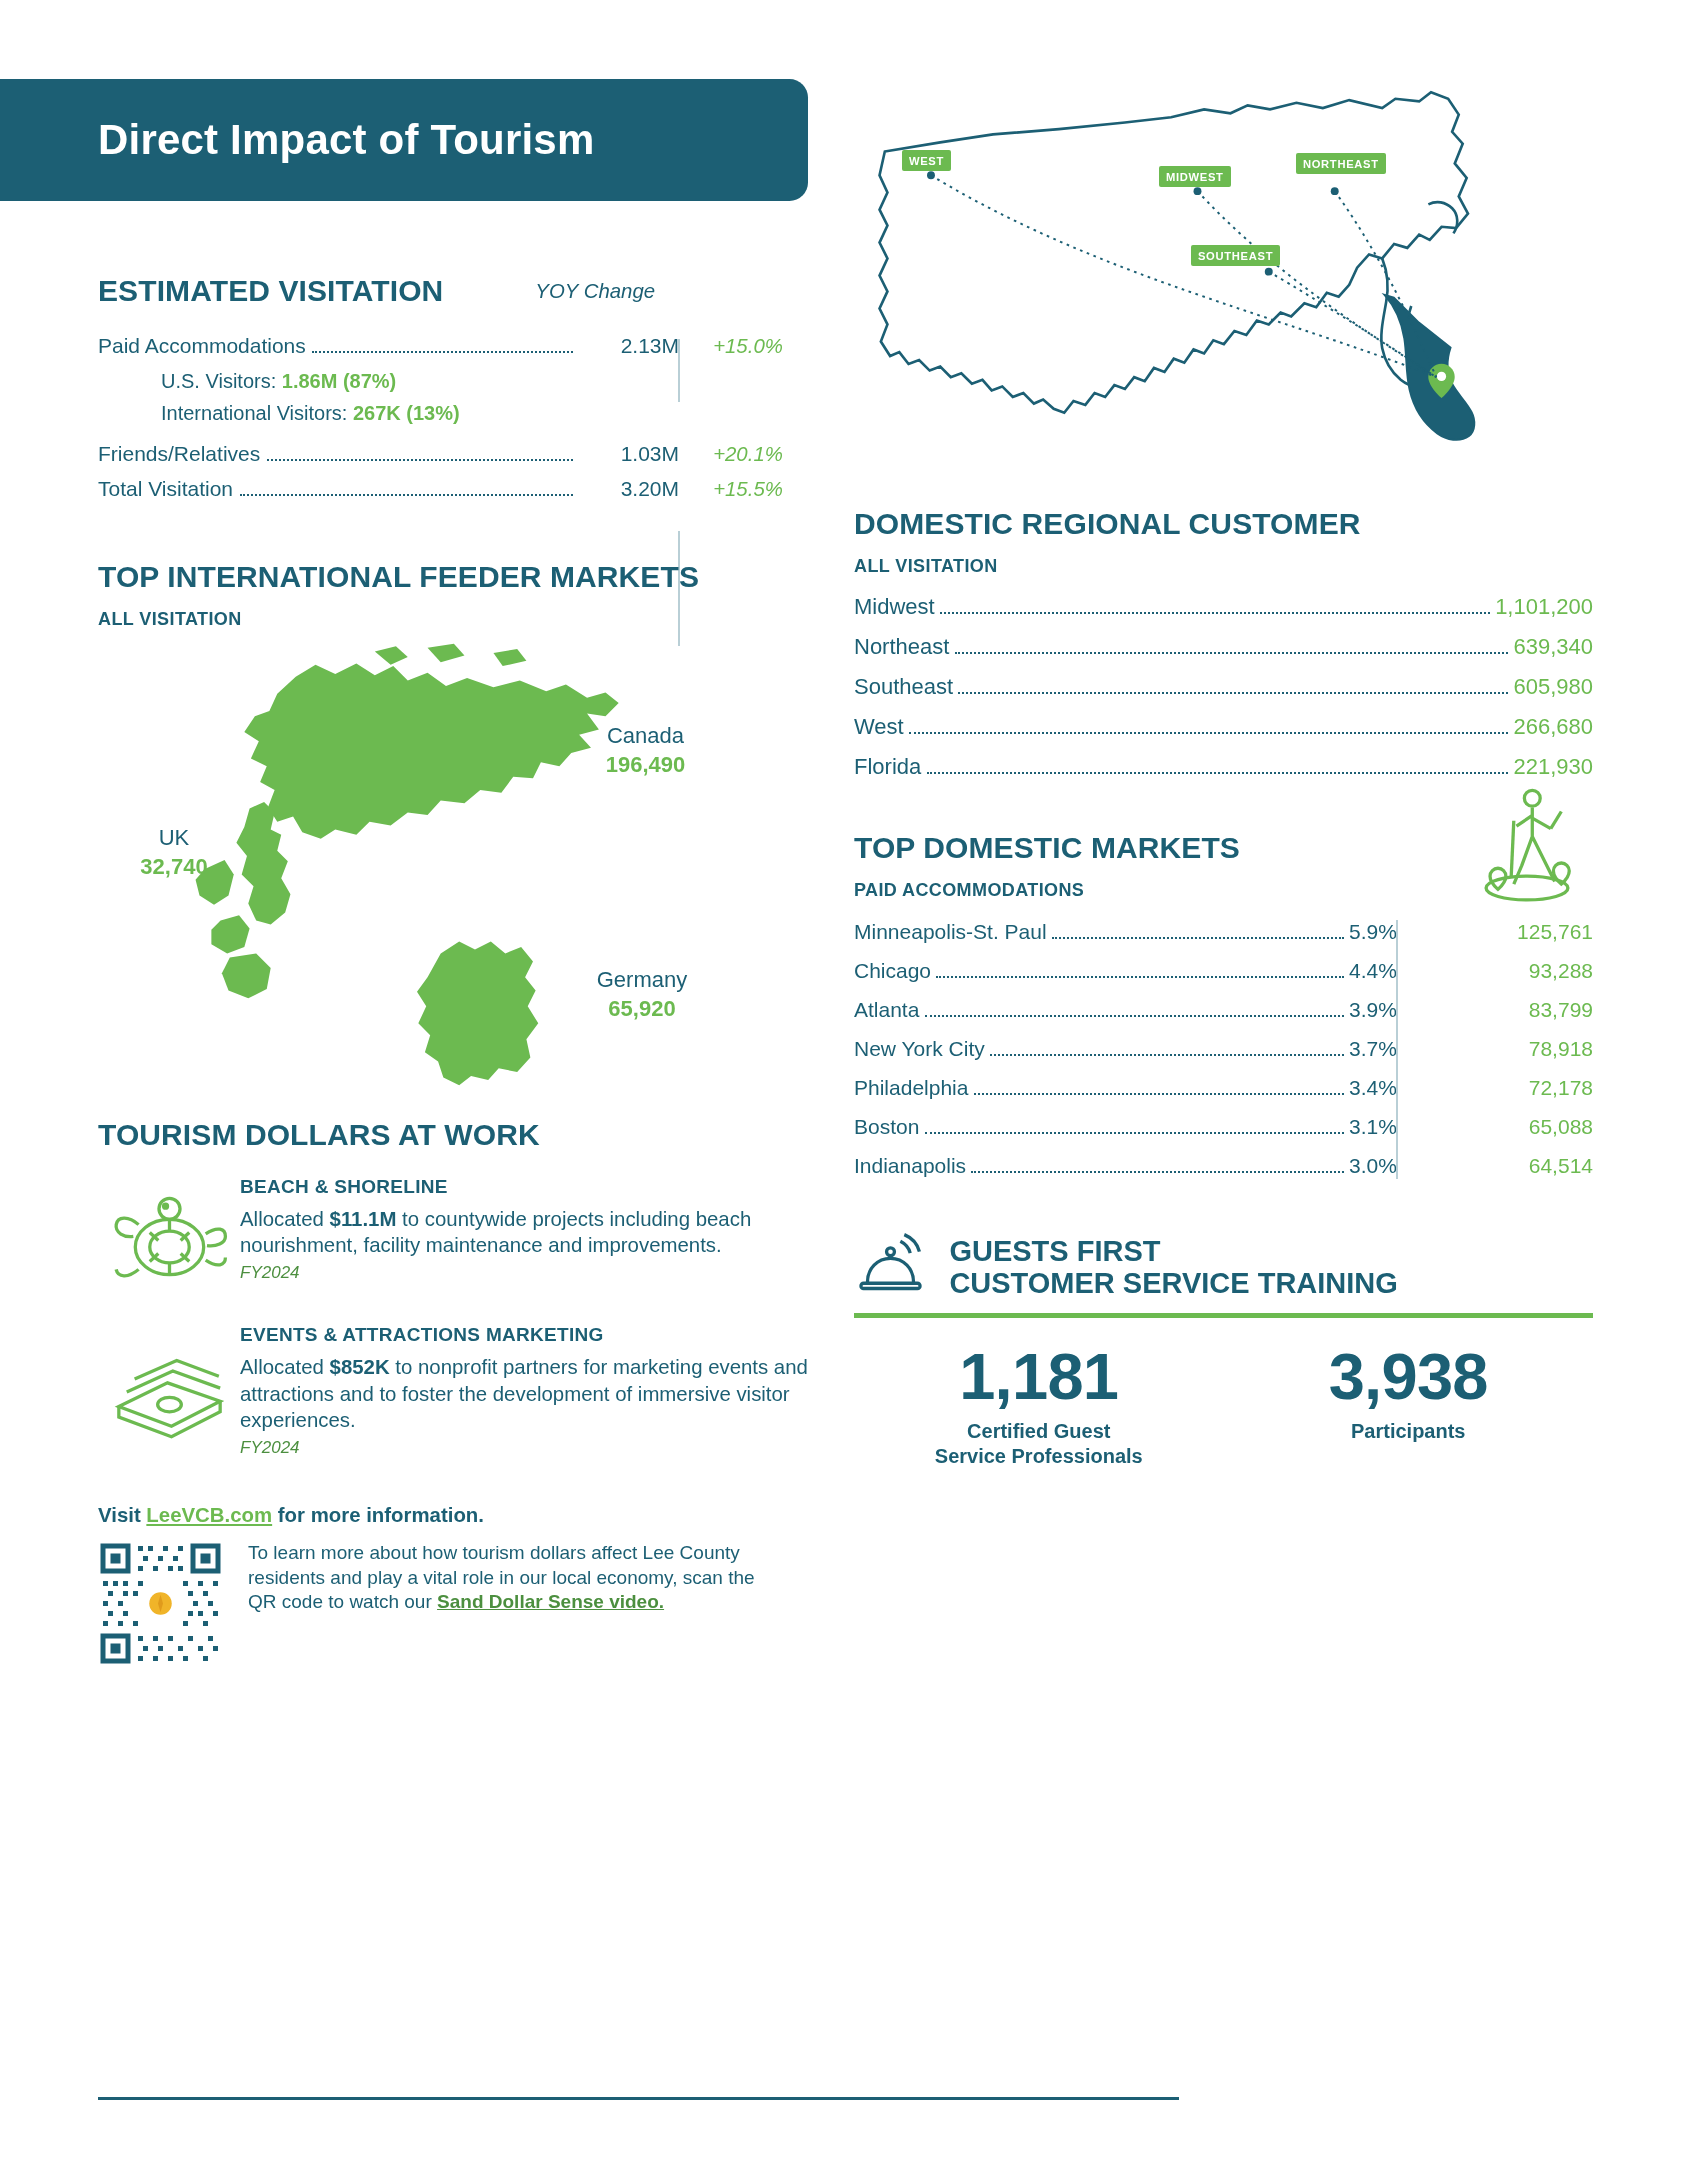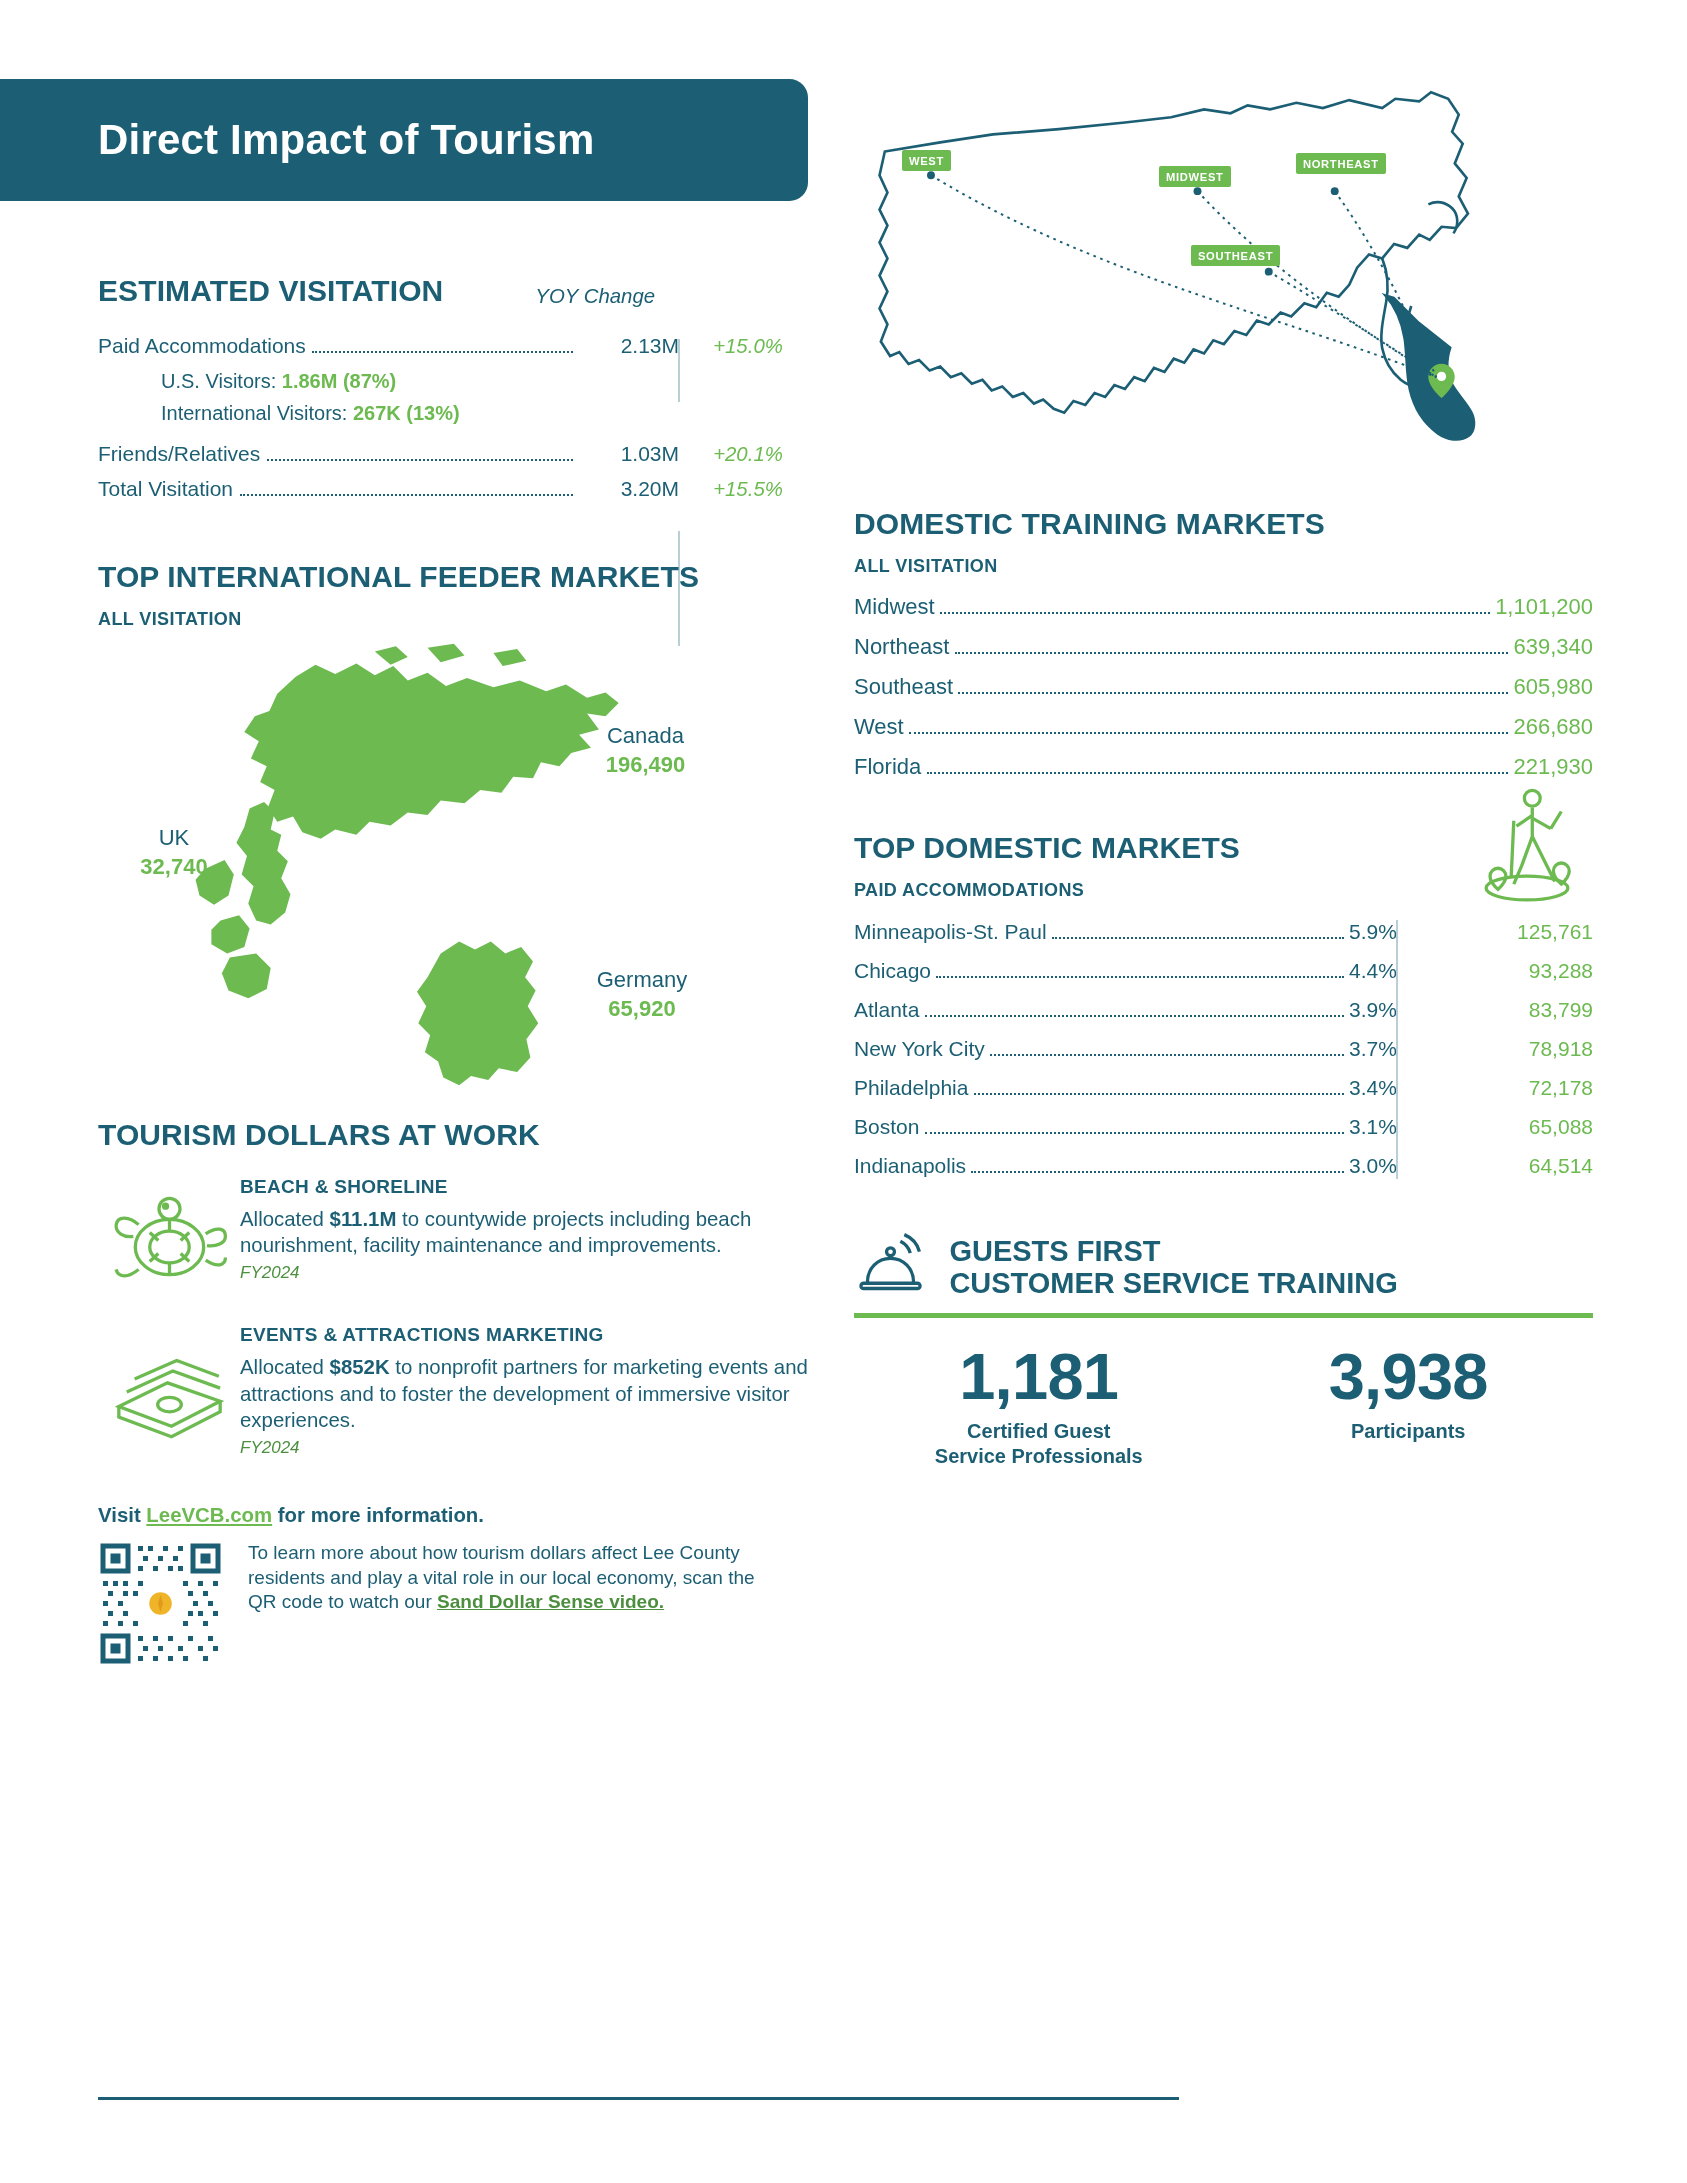--- a/index.html
+++ b/index.html
@@ -44,21 +44,21 @@
     font-size: 18px;
     font-weight: bold;
     color: #1c5f74;
     letter-spacing: 0.4px;
     margin-top: 15px;
   }
 
   
   .left-col { position: absolute; left: 98px; top: 274px; width: 725px; }
 
-  .ev-head { display: flex; align-items: flex-end; }
+  .ev-head { display: flex; align-items: center; }
   .ev-head .yoy {
     font-size: 20.4px; font-style: italic; color: #1c5f74;
     margin-left: 92px; font-weight: normal;
   }
 
   .ev-rows { margin-top: 26px; position: relative; }
   .ev-row {
     display: flex; align-items: baseline;
     font-size: 21px; color: #1c5f74;
     margin-bottom: 10.6px;
@@ -407,21 +407,21 @@
         <circle cx="618" cy="292" r="6" fill="#1c5f74" stroke="none"></circle>
       </svg>
 
       <div class="reg-tag" style="left:41px; top:71px;">WEST</div>
       <div class="reg-tag" style="left:298px; top:87px;">MIDWEST</div>
       <div class="reg-tag" style="left:435px; top:74px;">NORTHEAST</div>
       <div class="reg-tag" style="left:330px; top:166px;">SOUTHEAST</div>
     </div>
 
     <div class="drm">
-      <div class="h-sec">DOMESTIC TRAINING MARKETS</div>
+      <div class="h-sec">DOMESTIC REGIONAL CUSTOMER</div>
       <div class="h-sub" style="margin-bottom:17px;">ALL VISITATION</div>
 
       <div class="lrow">
         <span>Midwest</span>
         <span class="dots2"></span>
         <span class="num">1,101,200</span>
       </div>
       <div class="lrow">
         <span>Northeast</span>
         <span class="dots2"></span>

